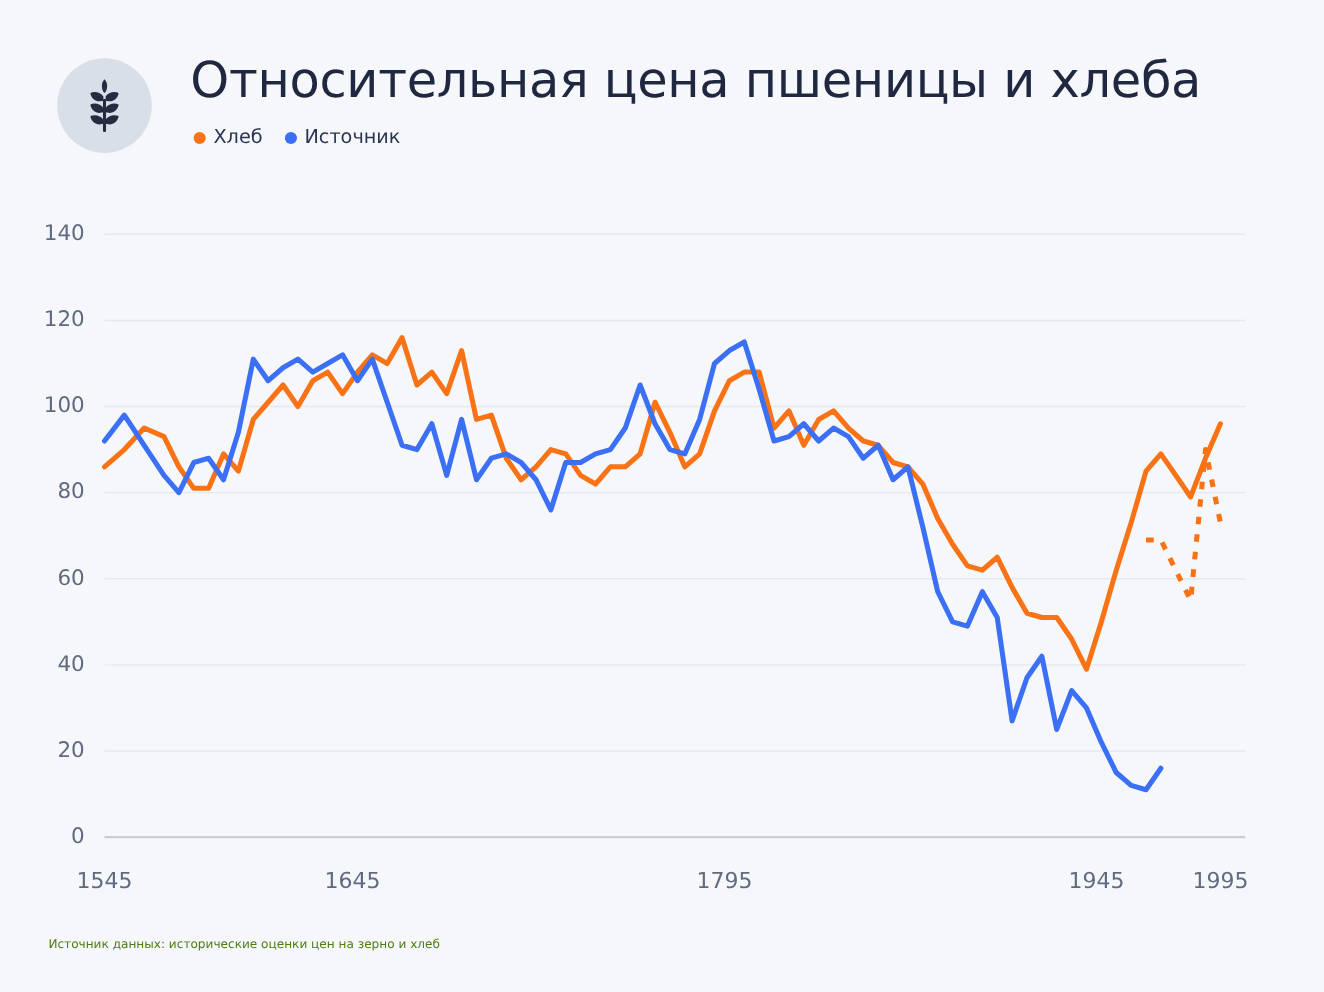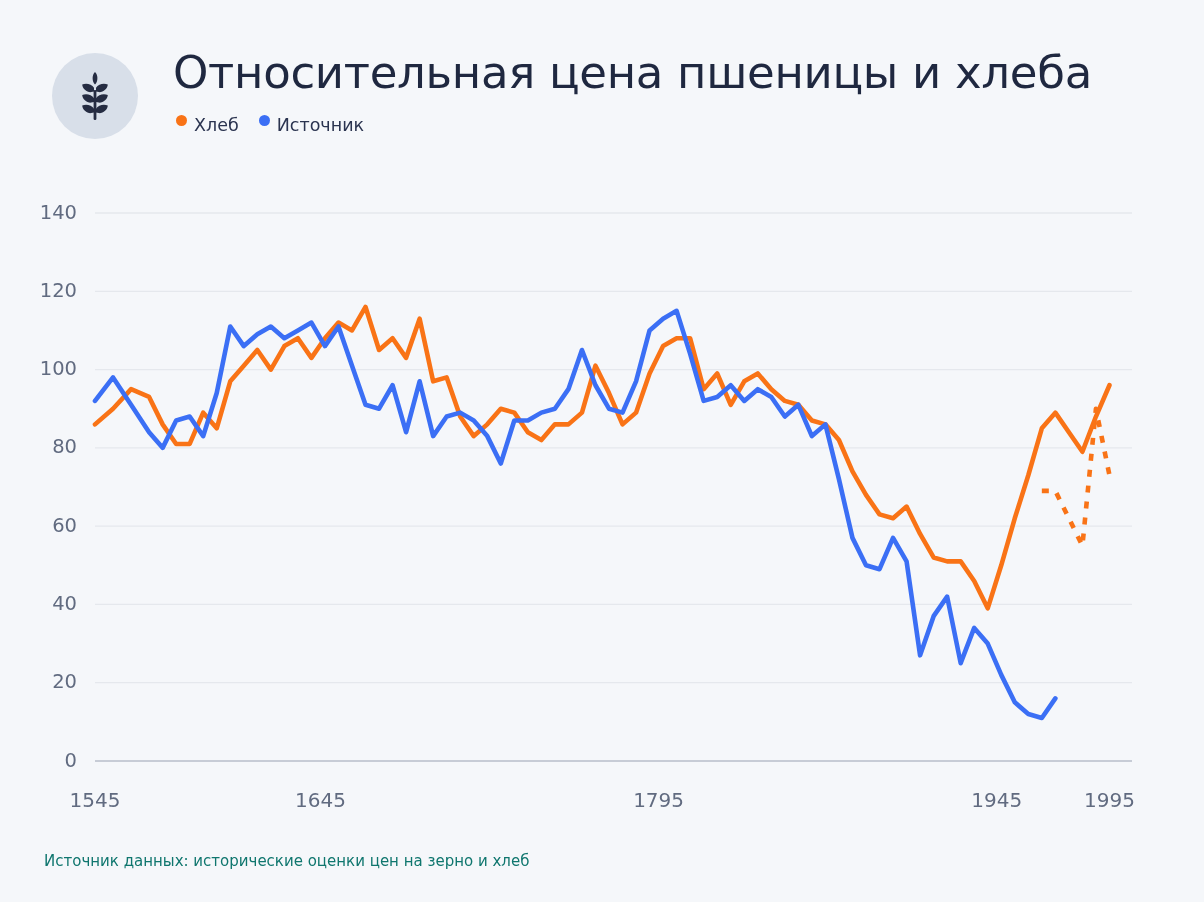--- a/index.html
+++ b/index.html
@@ -56,21 +56,21 @@
     position: absolute;
     left: 176px;
     top: 113px;
     display: flex;
     align-items: center;
     gap: 20px;
     height: 24px;
   }
   .legend-item {
     display: flex;
-    align-items: flex-start;
+    align-items: center;
     gap: 7px;
   }
   .legend-dot {
     width: 11px;
     height: 11px;
     border-radius: 50%;
     display: block;
   }
   .legend-label {
     font-size: 17.5px;
@@ -118,22 +118,22 @@
   .series-line.dashed {
     stroke-dasharray: 7 9;
     stroke-linecap: butt;
   }
 
   
   .source-note {
     position: absolute;
     left: 44px;
     top: 852px;
-    font-size: 15px;
-    color: #0f766e;
+    font-size: 11px;
+    color: #4d7c0f;
     white-space: nowrap;
   }
 </style>
 </head>
 <body>
 
 <div id="root">
 
   <div class="header">
 

